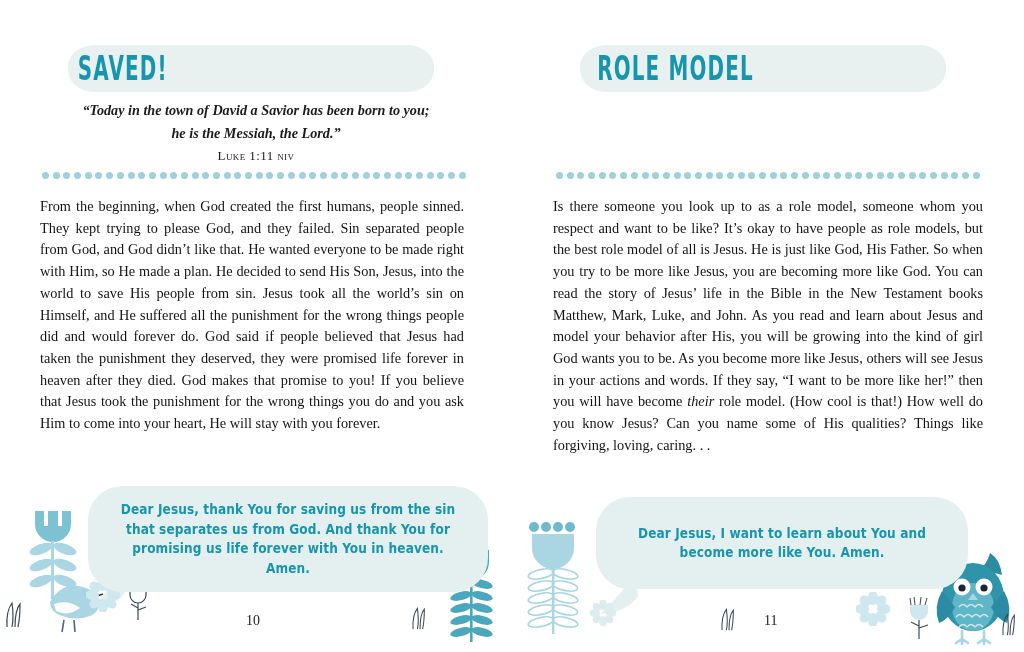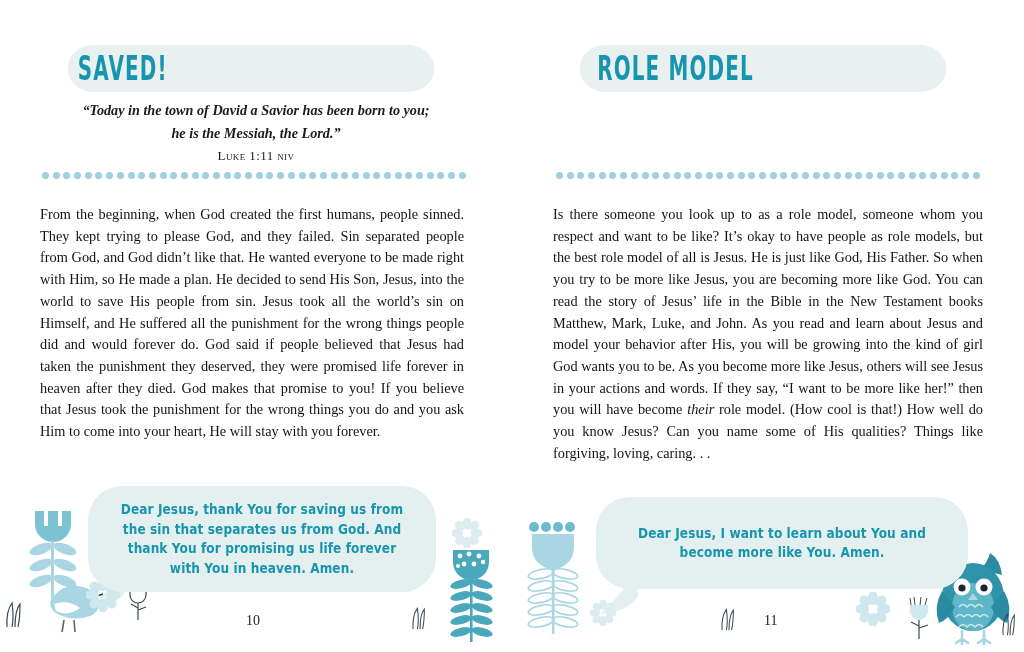--- a/index.html
+++ b/index.html
@@ -100,21 +100,20 @@
   .body-copy {
     position: absolute;
     top: 196px;
     font-family: "Liberation Serif", serif;
     font-size: 14.3px;
     line-height: 21.7px;
     color: #131313;
     text-align: justify;
     text-justify: inter-word;
     hyphens: manual;
-    margin-top: 8px;
   }
   .page-left .body-copy { left: 40px; width: 424px; }
   .page-right .body-copy { left: 41px; width: 430px; }
   .body-copy p { margin: 0; }
   .body-copy em { font-style: italic; }
 
   
   .bubble {
     position: absolute;
     background: #e4f0ef;
@@ -129,21 +128,21 @@
     font-weight: 700;
     font-size: 14.5px;
     line-height: 19.5px;
     color: #1795ae;
     text-align: center;
     letter-spacing: 0.1px;
     transform: scaleX(0.93);
     padding: 0 18px;
   }
 
-  .page-left .bubble { left: 88px; top: 486px; width: 348px; height: 106px; }
+  .page-left .bubble { left: 88px; top: 486px; width: 400px; height: 106px; }
   .page-right .bubble { left: 84px; top: 497px; width: 372px; height: 92px; }
 
   
   .page-num {
     position: absolute;
     bottom: 23px;
     font-family: "Liberation Serif", serif;
     font-size: 14px;
     color: #1b1b1b;
   }

